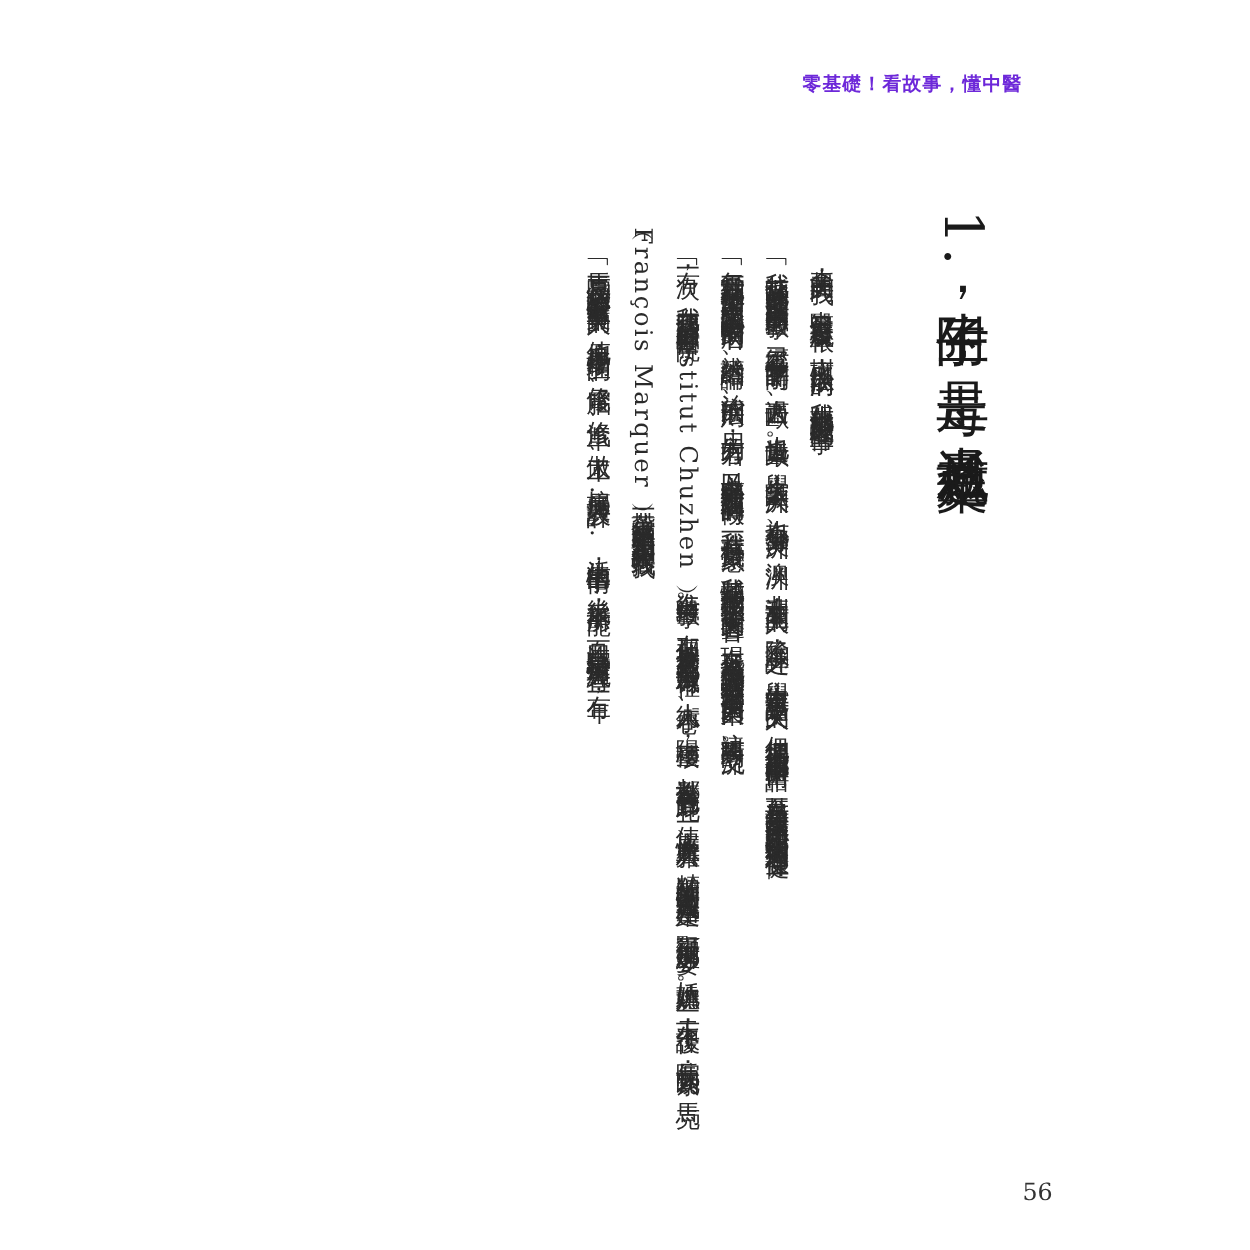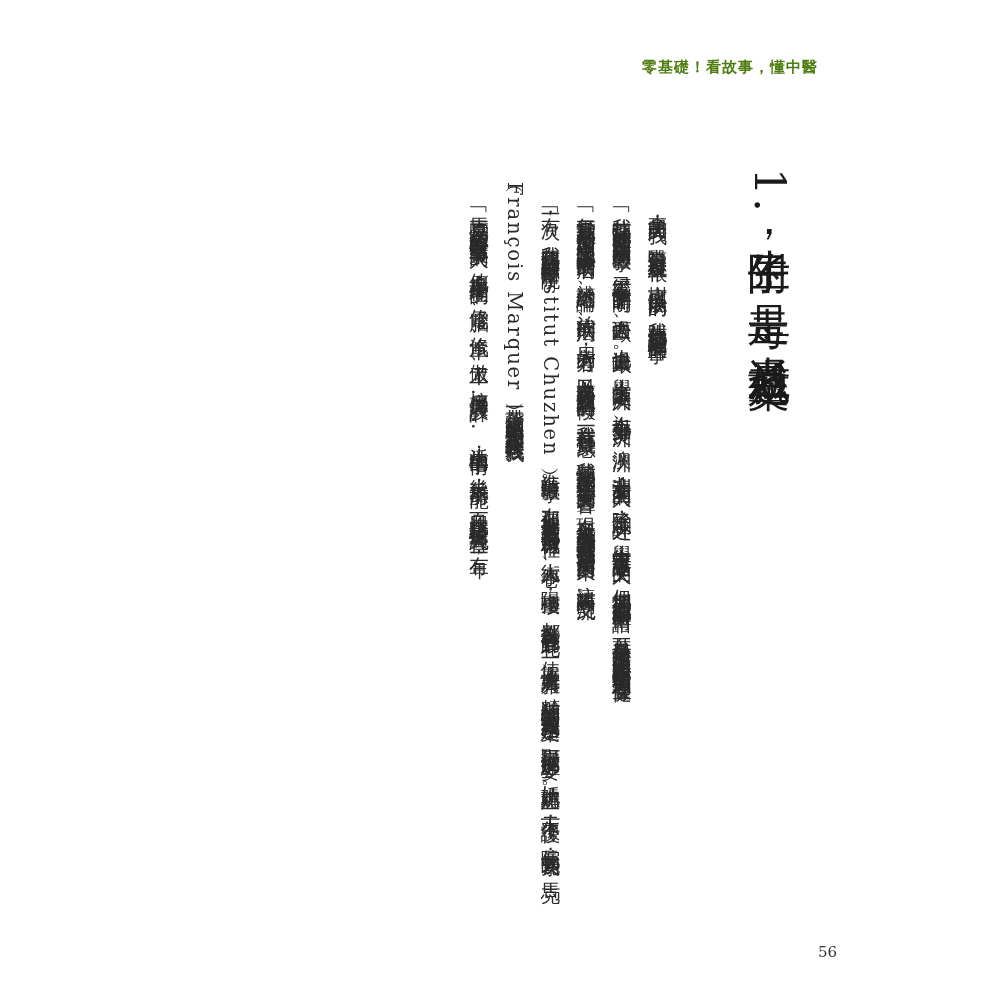--- a/index.html
+++ b/index.html
@@ -15,21 +15,21 @@
       font-family: "DejaVu Serif", "Liberation Serif", serif;
       color: #222222;
     }
     .running-header {
       position: absolute;
       top: 58px;
       right: 182px;
       font-size: 15px;
       font-weight: bold;
       letter-spacing: 1px;
-      color: #4d7c0f;
+      color: #6d28d9;
       white-space: nowrap;
     }
     .chapter-title {
       position: absolute;
       top: 168px;
       left: 735px;
       width: 70px;
       height: 480px;
       writing-mode: vertical-rl;
       font-size: 43px;
@@ -57,21 +57,21 @@
       margin: 0;
       padding: 0;
     }
     .para.first {
       text-indent: 1em;
     }
     .page-number {
       position: absolute;
       top: 943px;
       left: 818px;
-      font-size: 15px;
+      font-size: 19px;
       color: #333333;
     }
   </style>
 </head>
 <body>
 
 <div class="running-header">零基礎！看故事，懂中醫</div>
 
 <div class="chapter-title">
   <span class="chapter-num">1.</span><span>生附子，是毒，煮過就是藥</span>

